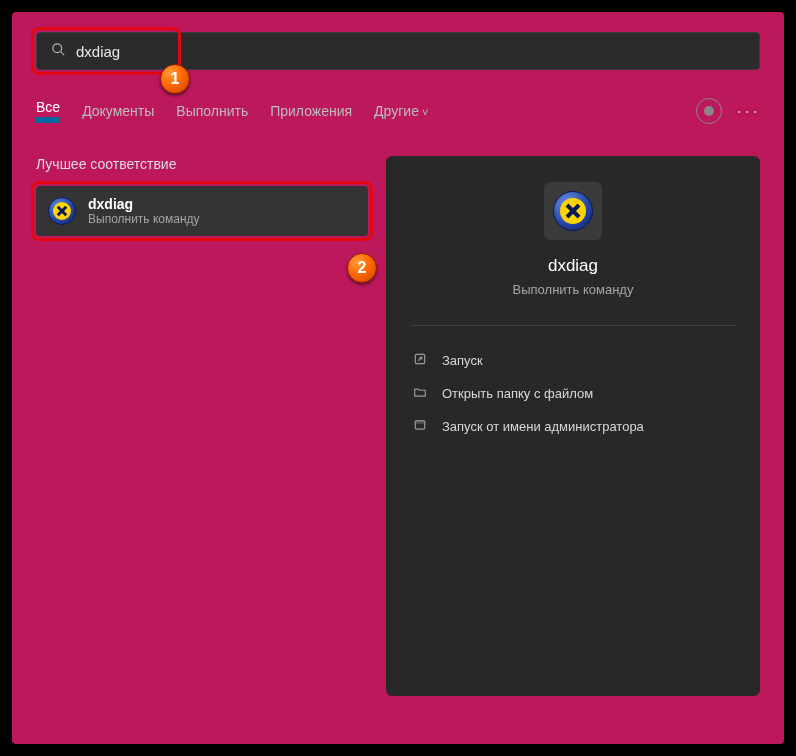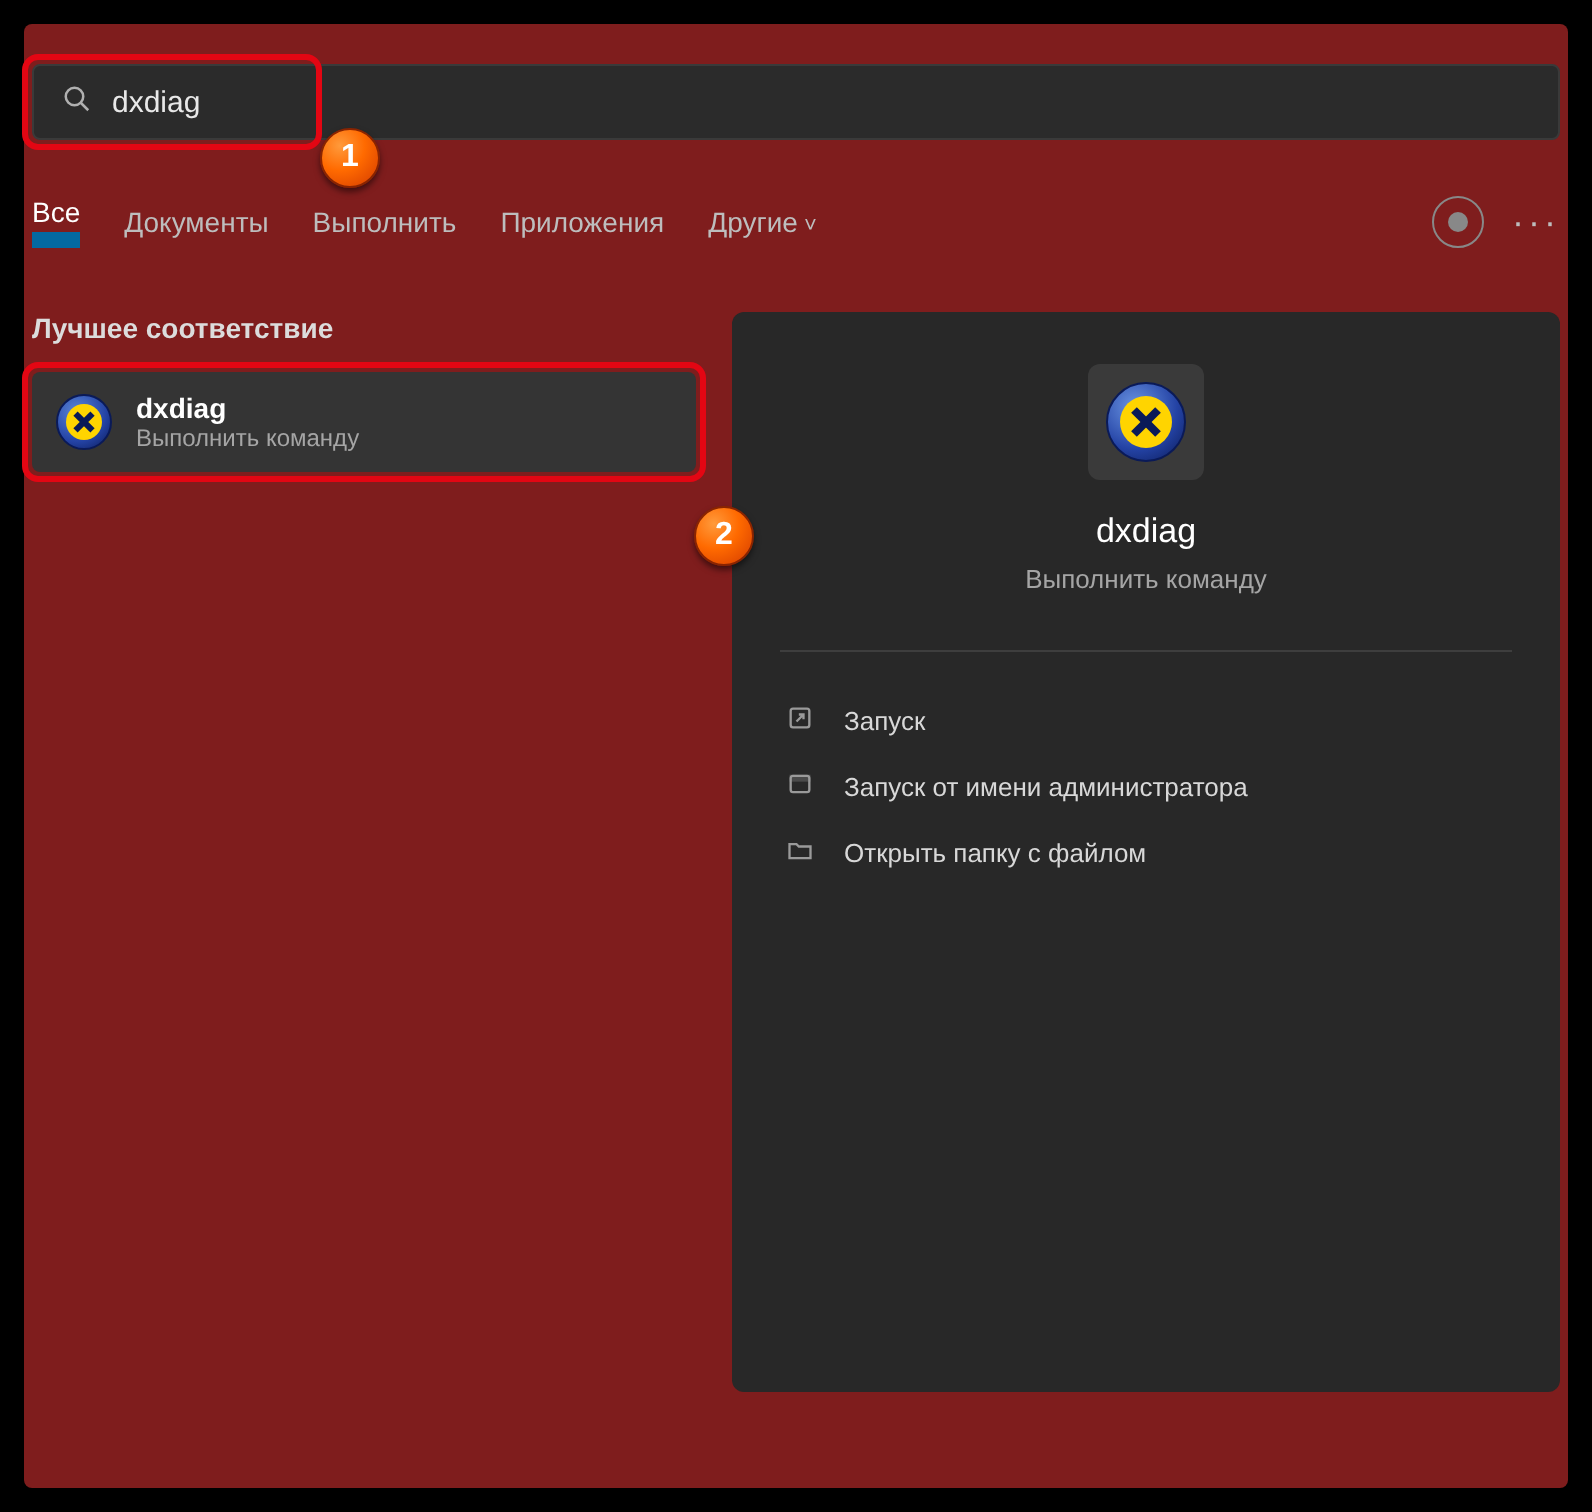--- a/index.html
+++ b/index.html
@@ -5,25 +5,25 @@
 * { margin: 0; padding: 0; box-sizing: border-box; }
 body {
   background: #000;
   font-family: "Segoe UI", Arial, sans-serif;
   width: 796px;
   height: 756px;
   overflow: hidden;
   padding: 12px;
 }
 .window {
-  background: #7f1d1d;
+  background: #be185d;
   width: 100%;
   height: 100%;
   border-radius: 4px;
-  padding: 20px 4px;
+  padding: 20px 24px;
   position: relative;
 }
 .search-wrap {
   position: relative;
   margin-bottom: 28px;
 }
 .search-box {
   display: flex;
   align-items: center;
   background: #2b2b2b;
@@ -59,21 +59,21 @@
 }
 .tabs-row {
   display: flex;
   align-items: center;
   gap: 22px;
   color: #bdbdbd;
   font-size: 14px;
   margin-bottom: 32px;
 }
 .tab { cursor: pointer; }
-.tab.active { color: #fff; border-bottom: 8px solid #0369a1; padding-bottom: 2px; }
+.tab.active { color: #fff; border-bottom: 6px solid #0369a1; padding-bottom: 2px; }
 .tab.more::after { content: " ˅"; font-size: 11px; }
 .tabs-right {
   margin-left: auto;
   display: flex;
   gap: 14px;
   align-items: center;
 }
 .avatar-circle {
   width: 26px;
   height: 26px;
@@ -86,21 +86,21 @@
 .avatar-inner {
   width: 10px;
   height: 10px;
   background: #888;
   border-radius: 50%;
 }
 .dots { color: #bdbdbd; font-size: 18px; letter-spacing: 2px; cursor: pointer; }
 .main-cols { display: flex; gap: 18px; }
 .left-col { flex: 0 0 332px; }
 .right-col { flex: 1; background: #282828; border-radius: 6px; padding: 26px 24px; min-height: 540px; }
-.section-label { color: #dcdcdc; font-size: 14px; font-weight: 700; margin-bottom: 14px; }
+.section-label { color: #dcdcdc; font-size: 14px; font-weight: 400; margin-bottom: 14px; }
 .result-wrap { position: relative; }
 .result-item {
   display: flex;
   align-items: center;
   background: #343434;
   border-radius: 4px;
   padding: 10px 12px;
   gap: 12px;
   cursor: pointer;
 }
@@ -272,32 +272,32 @@
           <svg width="14" height="14" viewBox="0 0 24 24" fill="none" stroke="#9a9a9a" stroke-width="2">
               <rect x="4" y="4" width="16" height="16" rx="2"></rect>
               <path d="M9 15l6-6M11 9h4v4"></path>
             </svg>
         </span>
         <span>Запуск</span>
       </div>
       <div class="action-row">
         <span class="action-icon">
           <svg width="14" height="14" viewBox="0 0 24 24" fill="none" stroke="#9a9a9a" stroke-width="2">
+              <path d="M3 7h6l2 2h10v10H3z"></path>
+            </svg>
+        </span>
+        <span>Открыть папку с файлом</span>
+      </div>
+      <div class="action-row">
+        <span class="action-icon">
+          <svg width="14" height="14" viewBox="0 0 24 24" fill="none" stroke="#9a9a9a" stroke-width="2">
               <rect x="4" y="5" width="16" height="14" rx="2"></rect>
               <rect x="4" y="5" width="16" height="4" fill="#9a9a9a" opacity=".3"></rect>
             </svg>
         </span>
         <span>Запуск от имени администратора</span>
       </div>
-      <div class="action-row">
-        <span class="action-icon">
-          <svg width="14" height="14" viewBox="0 0 24 24" fill="none" stroke="#9a9a9a" stroke-width="2">
-              <path d="M3 7h6l2 2h10v10H3z"></path>
-            </svg>
-        </span>
-        <span>Открыть папку с файлом</span>
-      </div>
     </div>
   </div>
 
   <div class="badge badge-1">1</div>
   <div class="badge badge-2">2</div>
 </div>
 
 </body></html>

